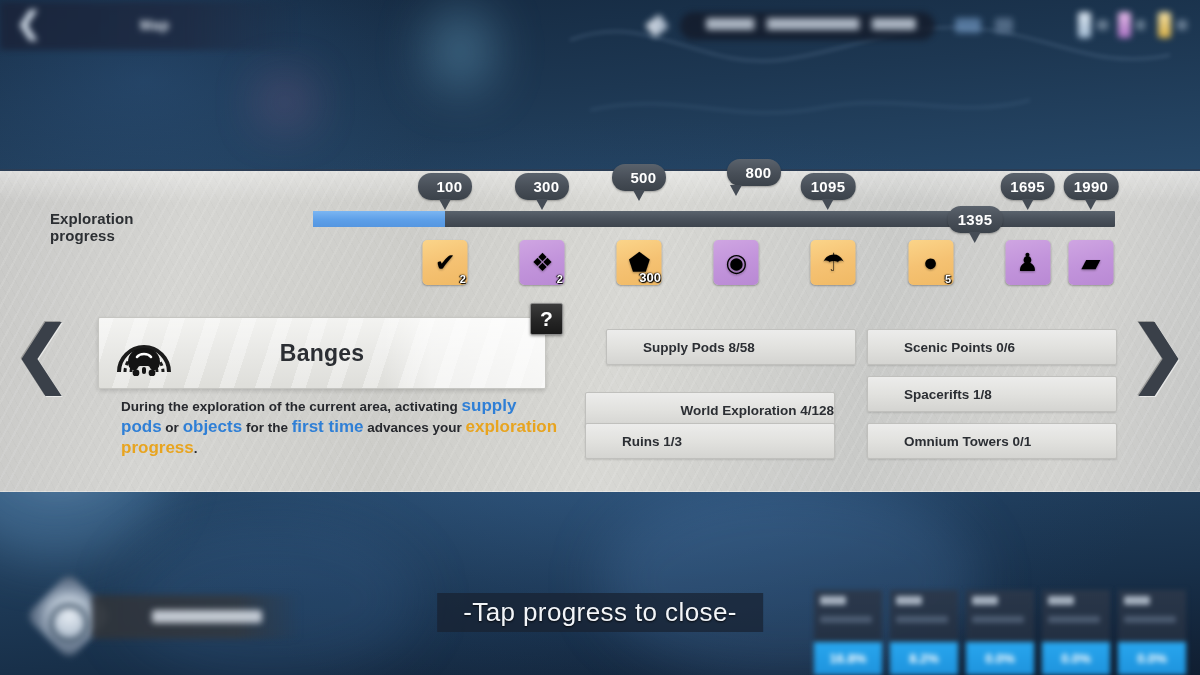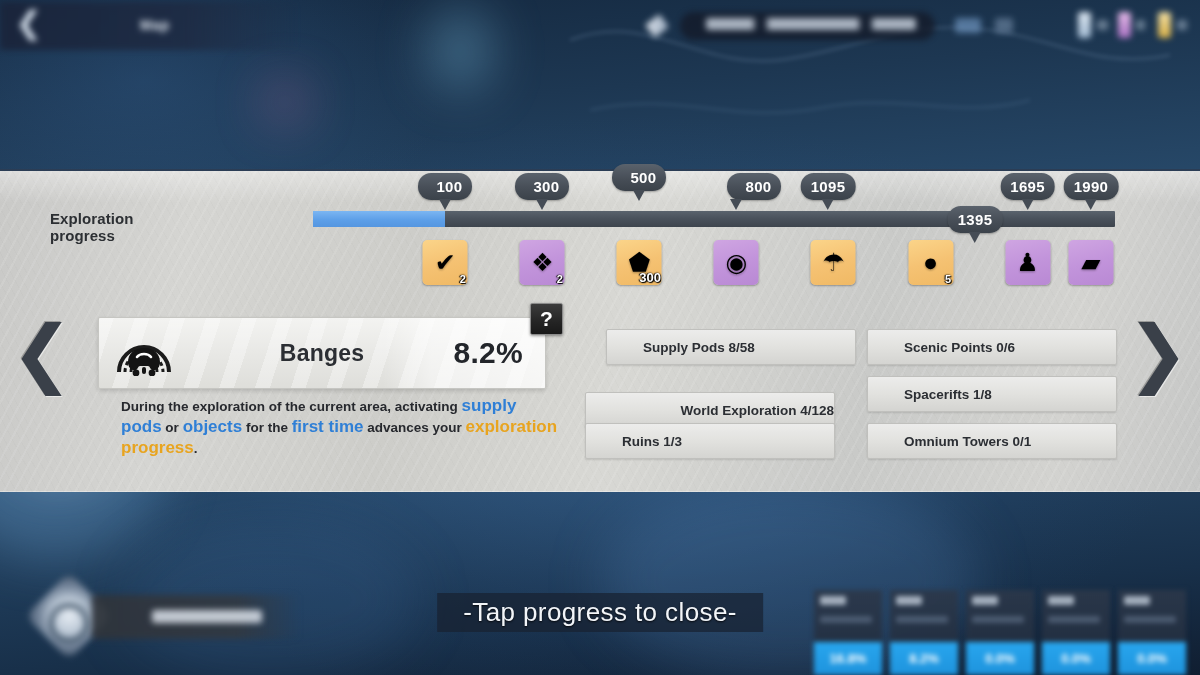--- a/index.html
+++ b/index.html
@@ -290,21 +290,21 @@
           <span>300</span>
         </div>
         <div class="m-stem"></div>
       </div>
       <div class="milestone" style="left: 639.414px; top: 164px;">
         <div class="m-bubble">
           <span>500</span>
         </div>
         <div class="m-stem"></div>
       </div>
-      <div class="milestone" style="left: 736.456px; top: 173px; padding-left: 36px;">
+      <div class="milestone" style="left: 736.456px; top: 159px; padding-left: 36px;">
         <div class="m-bubble">
           <span>800</span>
         </div>
         <div class="m-stem"></div>
       </div>
       <div class="milestone" style="left: 828px; top: 173px;">
         <div class="m-bubble">
           <span>1095</span>
         </div>
         <div class="m-stem"></div>
@@ -368,21 +368,20 @@
         <path d="M10,40 A19,19 0 0 1 48,40" fill="none" stroke="#1b1b1b" stroke-width="3" stroke-dasharray="4 3"></path>
         <path d="M16,40 A13,13 0 0 1 42,40" fill="none" stroke="#1b1b1b" stroke-width="3"></path>
         <path d="M29,16 C18,16 13,23 13,30 C13,36 17,39 21,38 C23,37 23,34 25,34 L33,34 C35,34 35,37 37,38 C41,39 45,36 45,30 C45,23 40,16 29,16 Z" fill="#141414"></path>
         <path d="M22,25 C25,21 33,21 36,25" fill="none" stroke="#ffffff" stroke-width="2.6" stroke-linecap="round"></path>
         <circle cx="21" cy="41" r="3.4" fill="#141414"></circle>
         <circle cx="37" cy="41" r="3.4" fill="#141414"></circle>
         <rect x="27" y="35" width="4" height="7" rx="2" fill="#141414"></rect>
       </svg>
     </div>
     <div class="area-name">Banges</div>
-    <div class="area-pct">8.2%</div>
   </div>
   <div class="help-btn">?</div>
 
   <div class="desc">
     <span>During the exploration of the current area, activating </span><span class="hl-blue">supply pods</span><span> or </span><span class="hl-blue">objects</span><span> for the </span><span class="hl-blue">first time</span><span> advances your </span><span class="hl-gold">exploration progress</span><span>.</span>
   </div>
 
   <div id="stats-left">
       <div class="stat" style="left: 585px; top: 329px; margin-left: 21px;">
         <span>Supply Pods 8/58</span>

